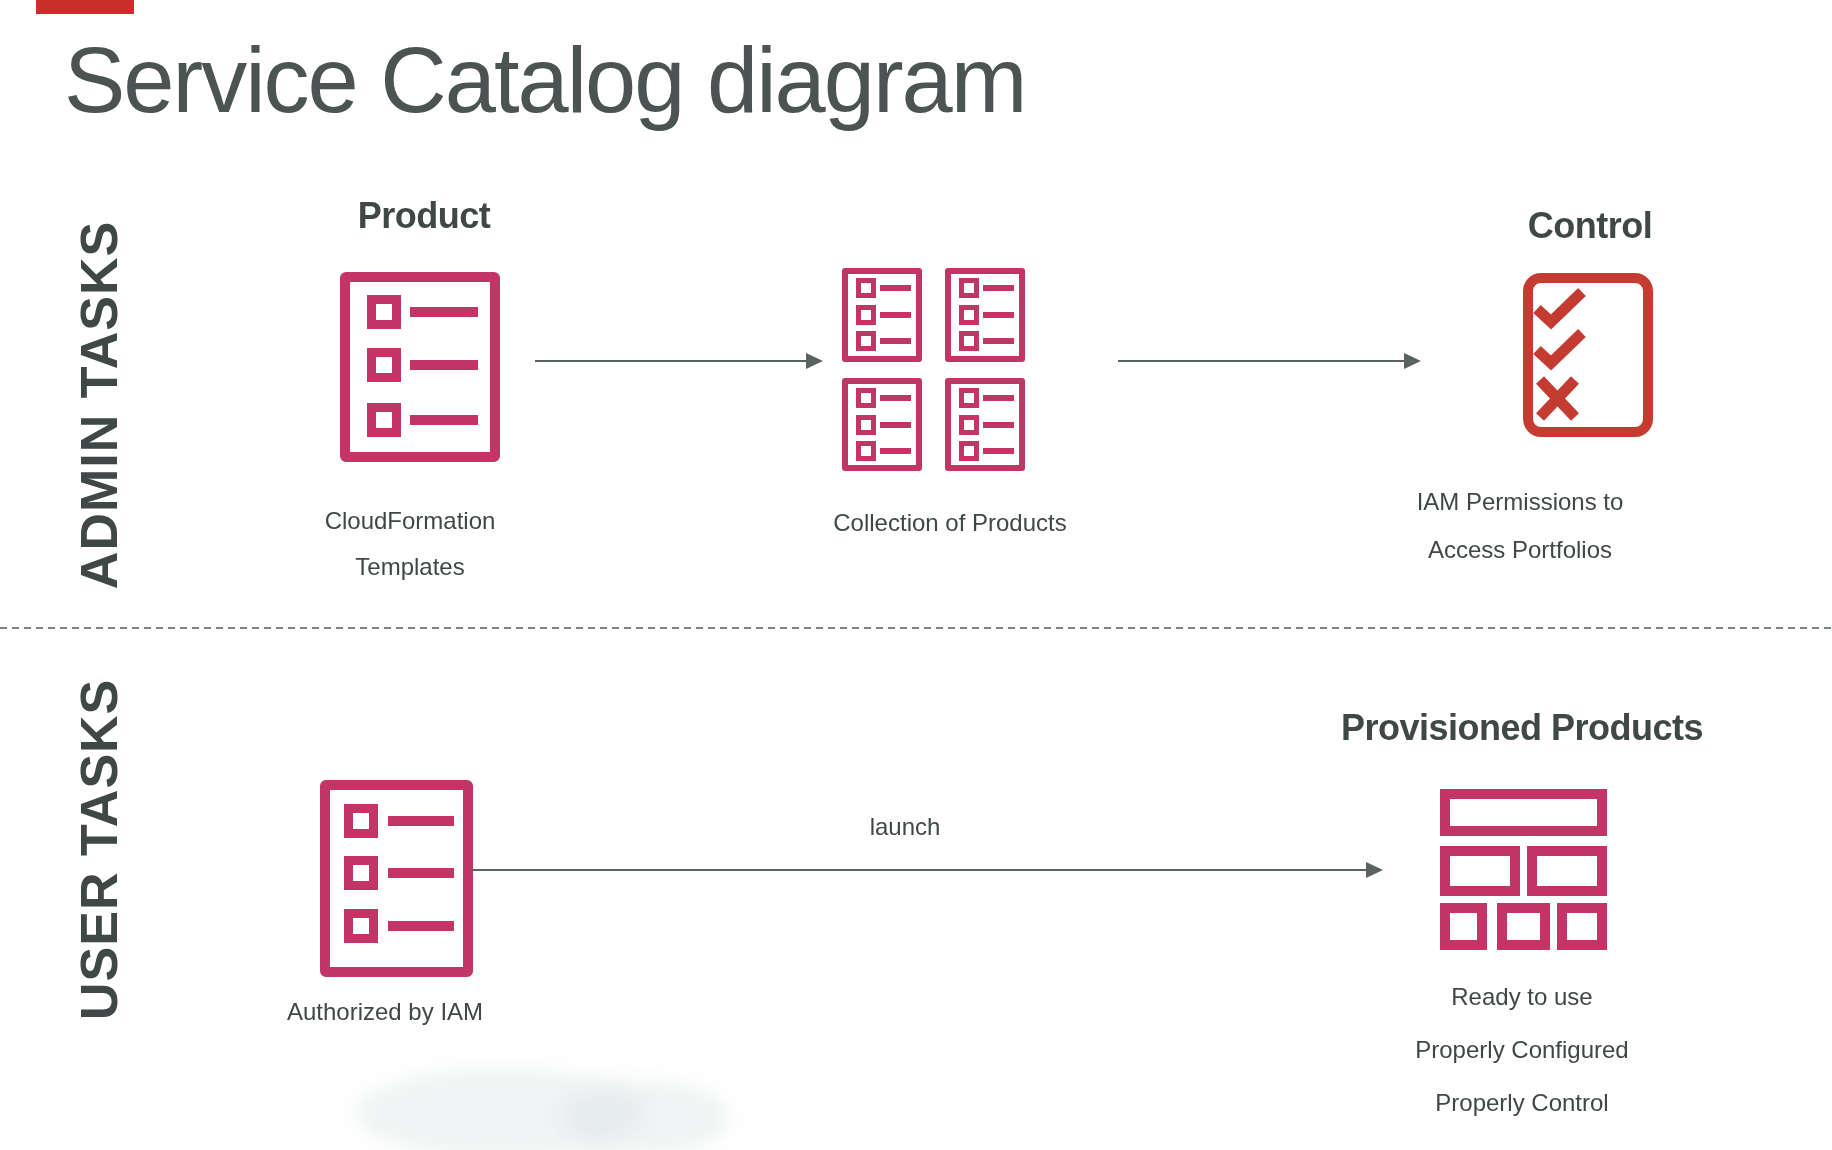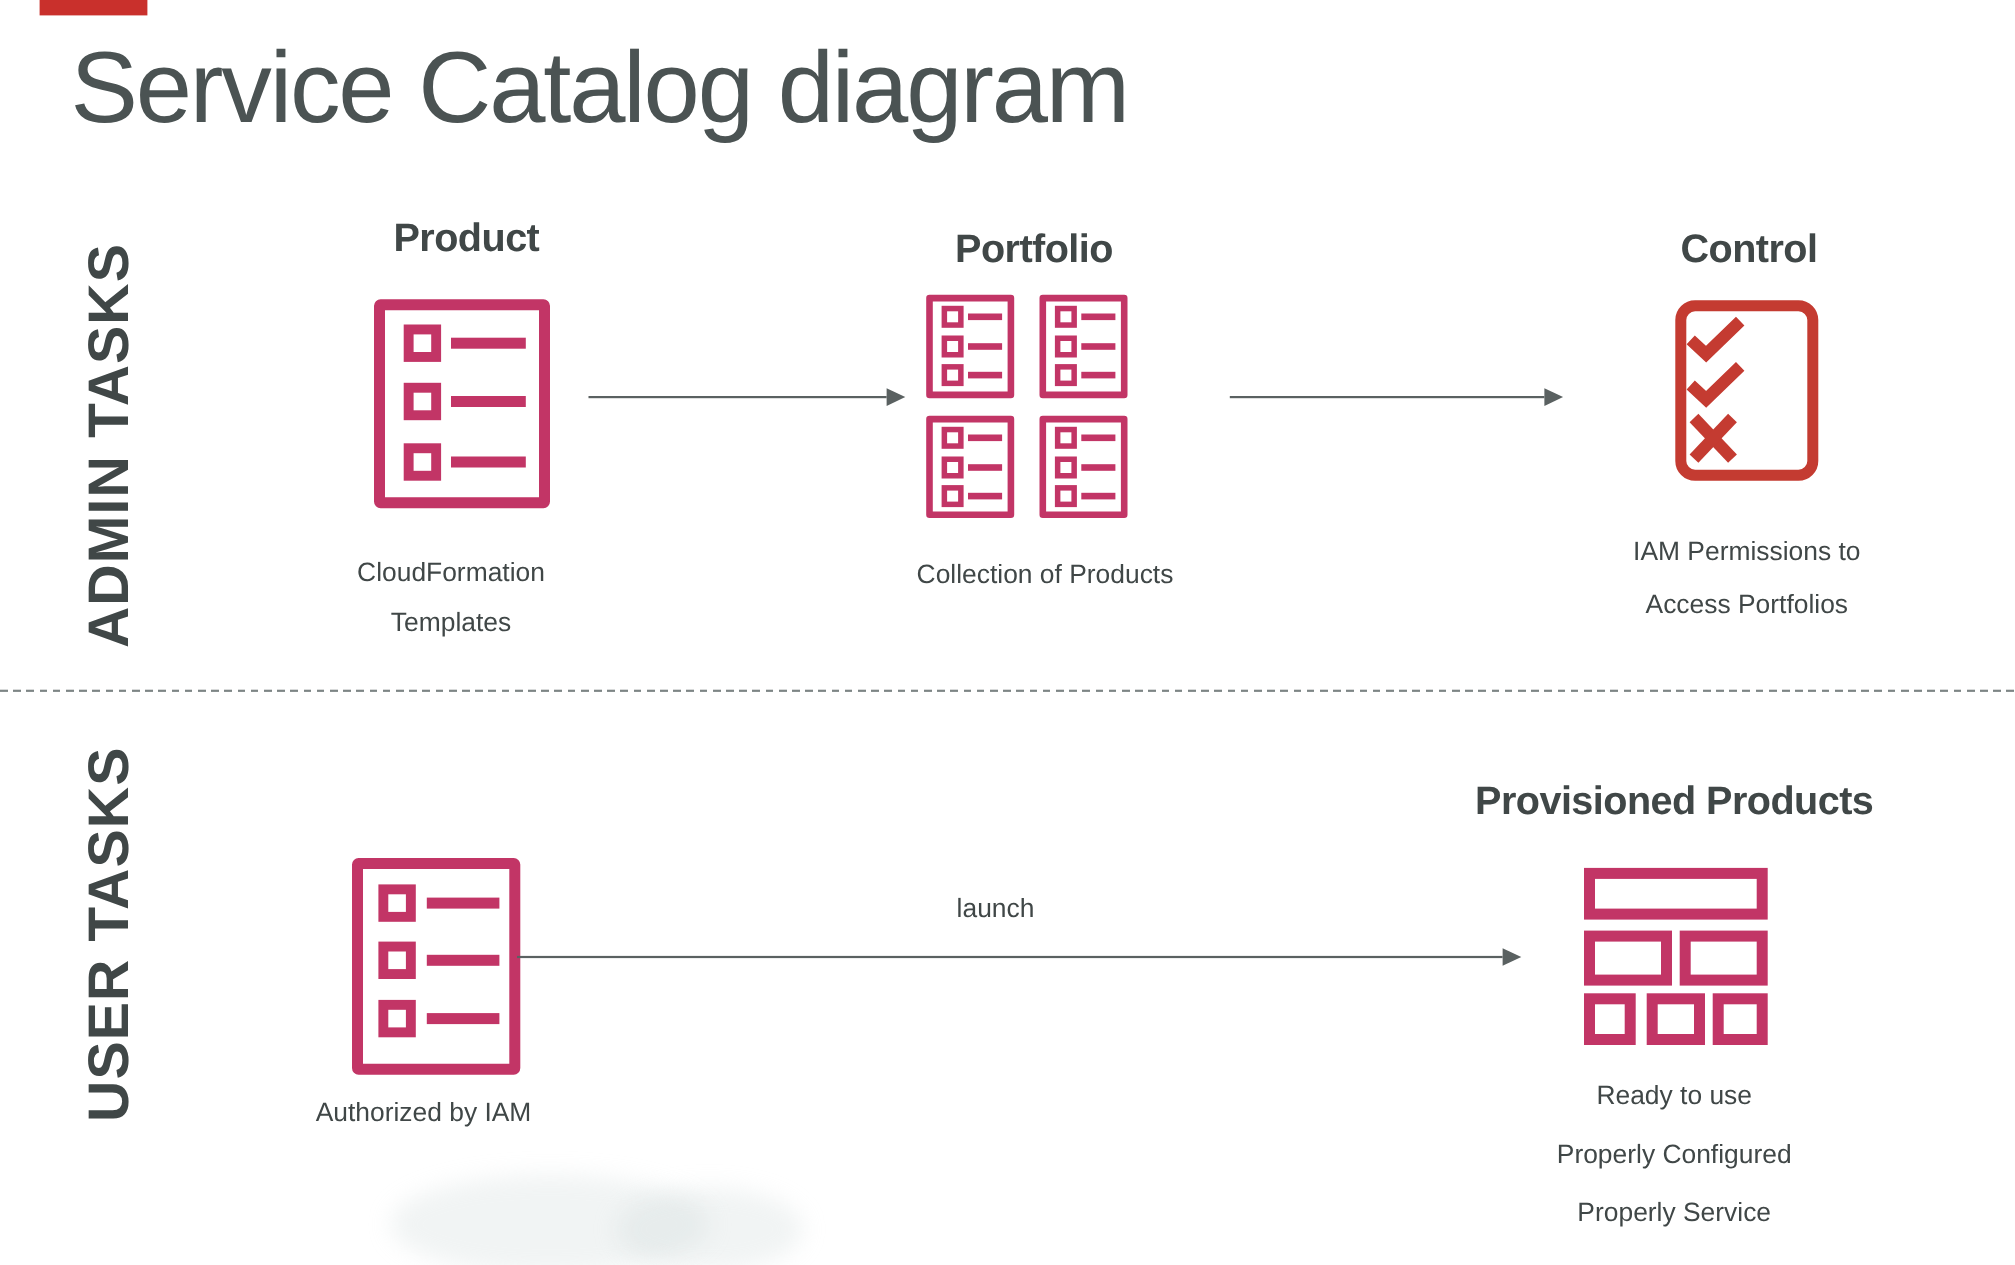--- a/index.html
+++ b/index.html
@@ -54,21 +54,20 @@
   <div class="caption" style="left:210px;top:498px;width:400px;line-height:46px;">
     <div>CloudFormation</div>
     <div>Templates</div>
   </div>
 
   <div>
     <div class="aline" style="left:535px;top:360px;width:271px;"></div>
     <div class="ahead" style="left:806px;top:353px;"></div>
   </div>
 
-  <div class="heading" style="left:740px;top:206px;width:400px;">Portfolio</div>
   <div>
     <div class="licon small" style="left:842px;top:268px;width:80px;height:94px;">
       <div class="lsq small" style="left:8px;top:4px;width:20px;height:20px;"></div>
       <div class="lline" style="left:32px;top:11px;width:31px;height:6px;"></div>
       <div class="lsq small" style="left:8px;top:31px;width:20px;height:20px;"></div>
       <div class="lline" style="left:32px;top:38px;width:31px;height:6px;"></div>
       <div class="lsq small" style="left:8px;top:57px;width:20px;height:20px;"></div>
       <div class="lline" style="left:32px;top:64px;width:31px;height:6px;"></div>
     </div>
     <div class="licon small" style="left:945px;top:268px;width:80px;height:94px;">
@@ -107,21 +106,21 @@
 
   <div class="heading" style="left:1390px;top:206px;width:400px;">Control</div>
   <div class="cicon" style="left:1523px;top:273px;width:130px;height:164px;">
     <svg viewBox="0 0 110 144" style="position:absolute;left:0;top:0;width:110px;height:144px;">
       <polyline points="4,26 18,39 49,9" fill="none" stroke="#c43b31" stroke-width="11"></polyline>
       <polyline points="4,67 18,80 49,50" fill="none" stroke="#c43b31" stroke-width="11"></polyline>
       <line x1="7" y1="97" x2="42" y2="134" stroke="#c43b31" stroke-width="11"></line>
       <line x1="42" y1="97" x2="7" y2="134" stroke="#c43b31" stroke-width="11"></line>
     </svg>
   </div>
-  <div class="caption" style="left:1388px;top:478px;width:400px;line-height:48px;">
+  <div class="caption" style="left:1320px;top:478px;width:400px;line-height:48px;">
     <div>IAM Permissions to</div>
     <div>Access Portfolios</div>
   </div>
 
   <div class="divider"></div>
 
   <div class="licon" style="left:320px;top:780px;width:153px;height:197px;">
     <div class="lsq" style="left:14px;top:14px;width:34px;height:34px;"></div>
     <div class="lline" style="left:58px;top:26px;width:66px;height:10px;"></div>
     <div class="lsq" style="left:14px;top:66px;width:34px;height:34px;"></div>
@@ -144,19 +143,19 @@
     <div class="brick" style="left:1440px;top:789px;width:167px;height:47px;"></div>
     <div class="brick" style="left:1440px;top:846px;width:80px;height:50px;"></div>
     <div class="brick" style="left:1527px;top:846px;width:80px;height:50px;"></div>
     <div class="brick" style="left:1440px;top:903px;width:47px;height:47px;"></div>
     <div class="brick" style="left:1497px;top:903px;width:53px;height:47px;"></div>
     <div class="brick" style="left:1557px;top:903px;width:50px;height:47px;"></div>
   </div>
   <div class="caption" style="left:1272px;top:970px;width:500px;line-height:53px;">
     <div>Ready to use</div>
     <div>Properly Configured</div>
-    <div>Properly Service</div>
+    <div>Properly Control</div>
   </div>
 
   <div class="smudge" style="left:355px;top:1068px;width:290px;height:90px;"></div>
   <div class="smudge" style="left:560px;top:1080px;width:170px;height:75px;"></div>
 
 </div>
 
 </body></html>

